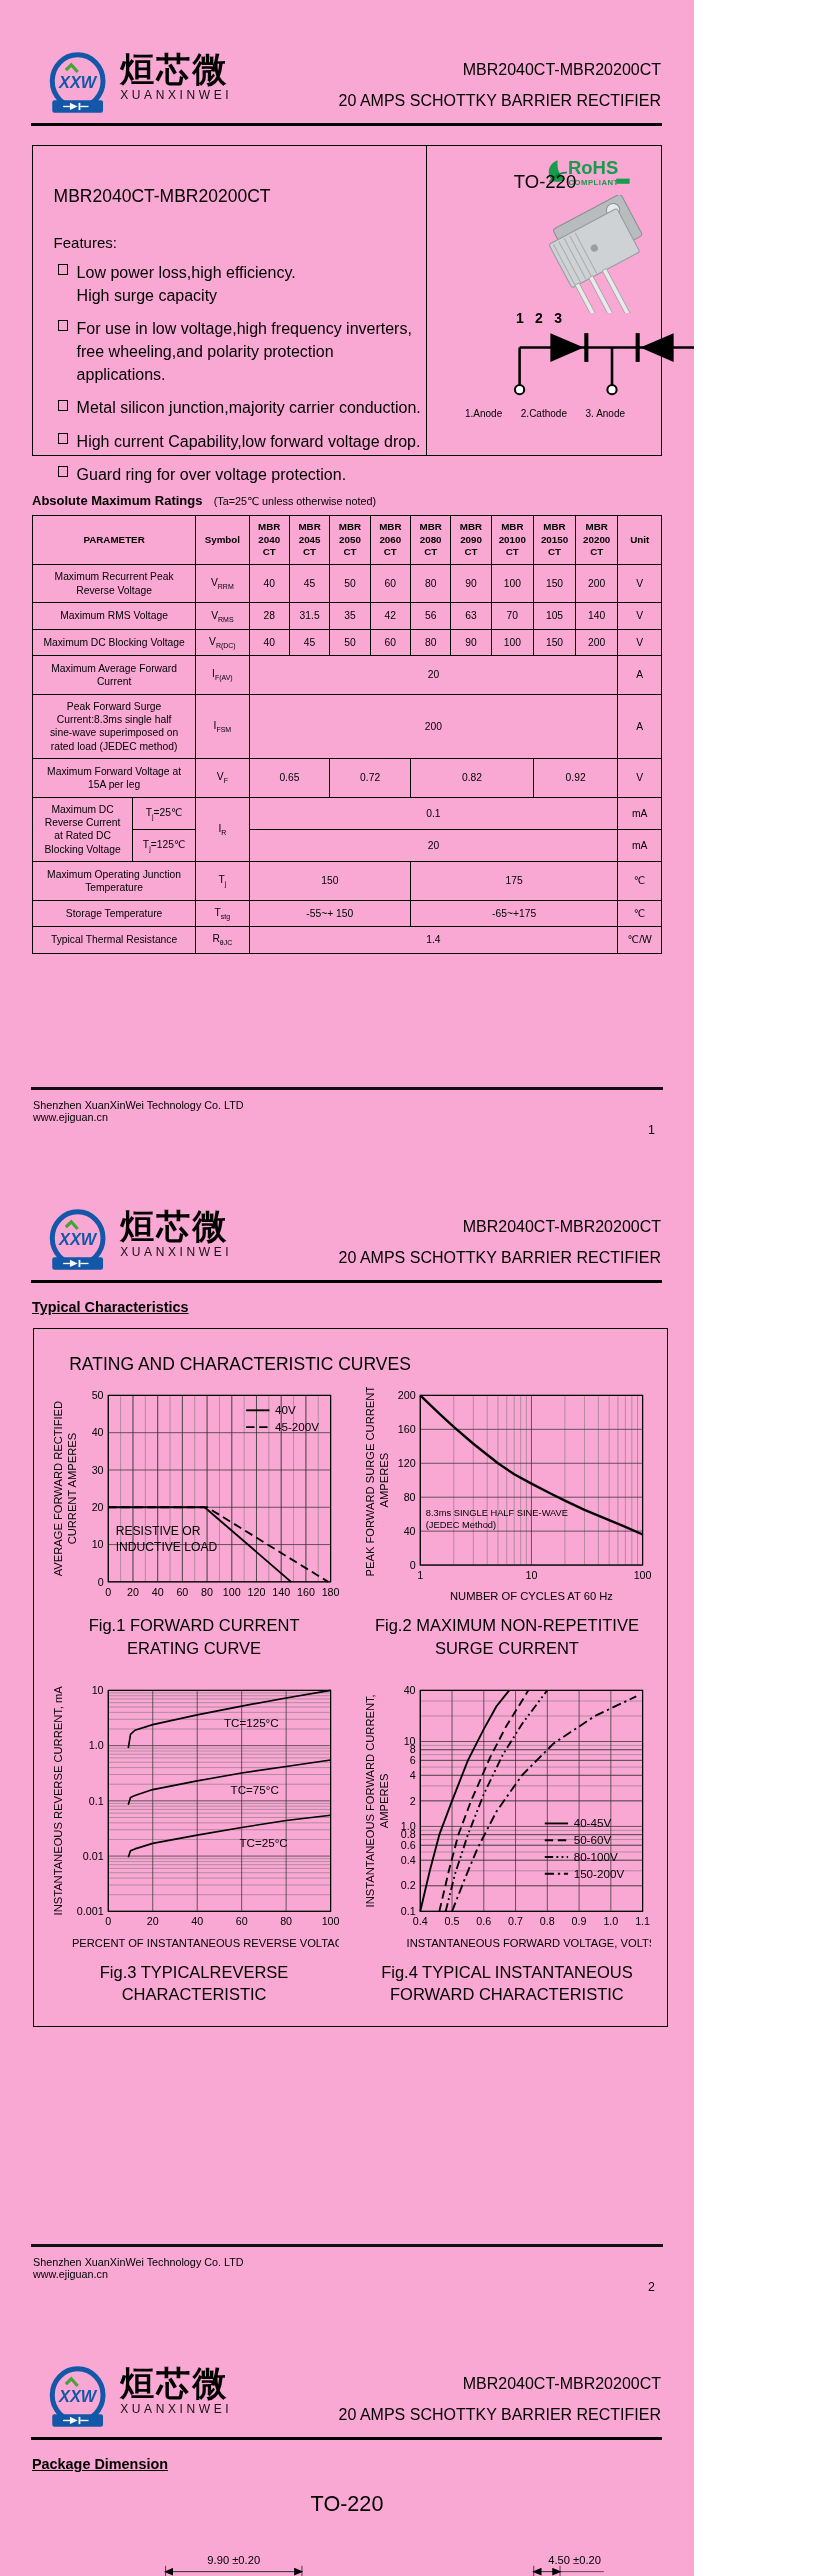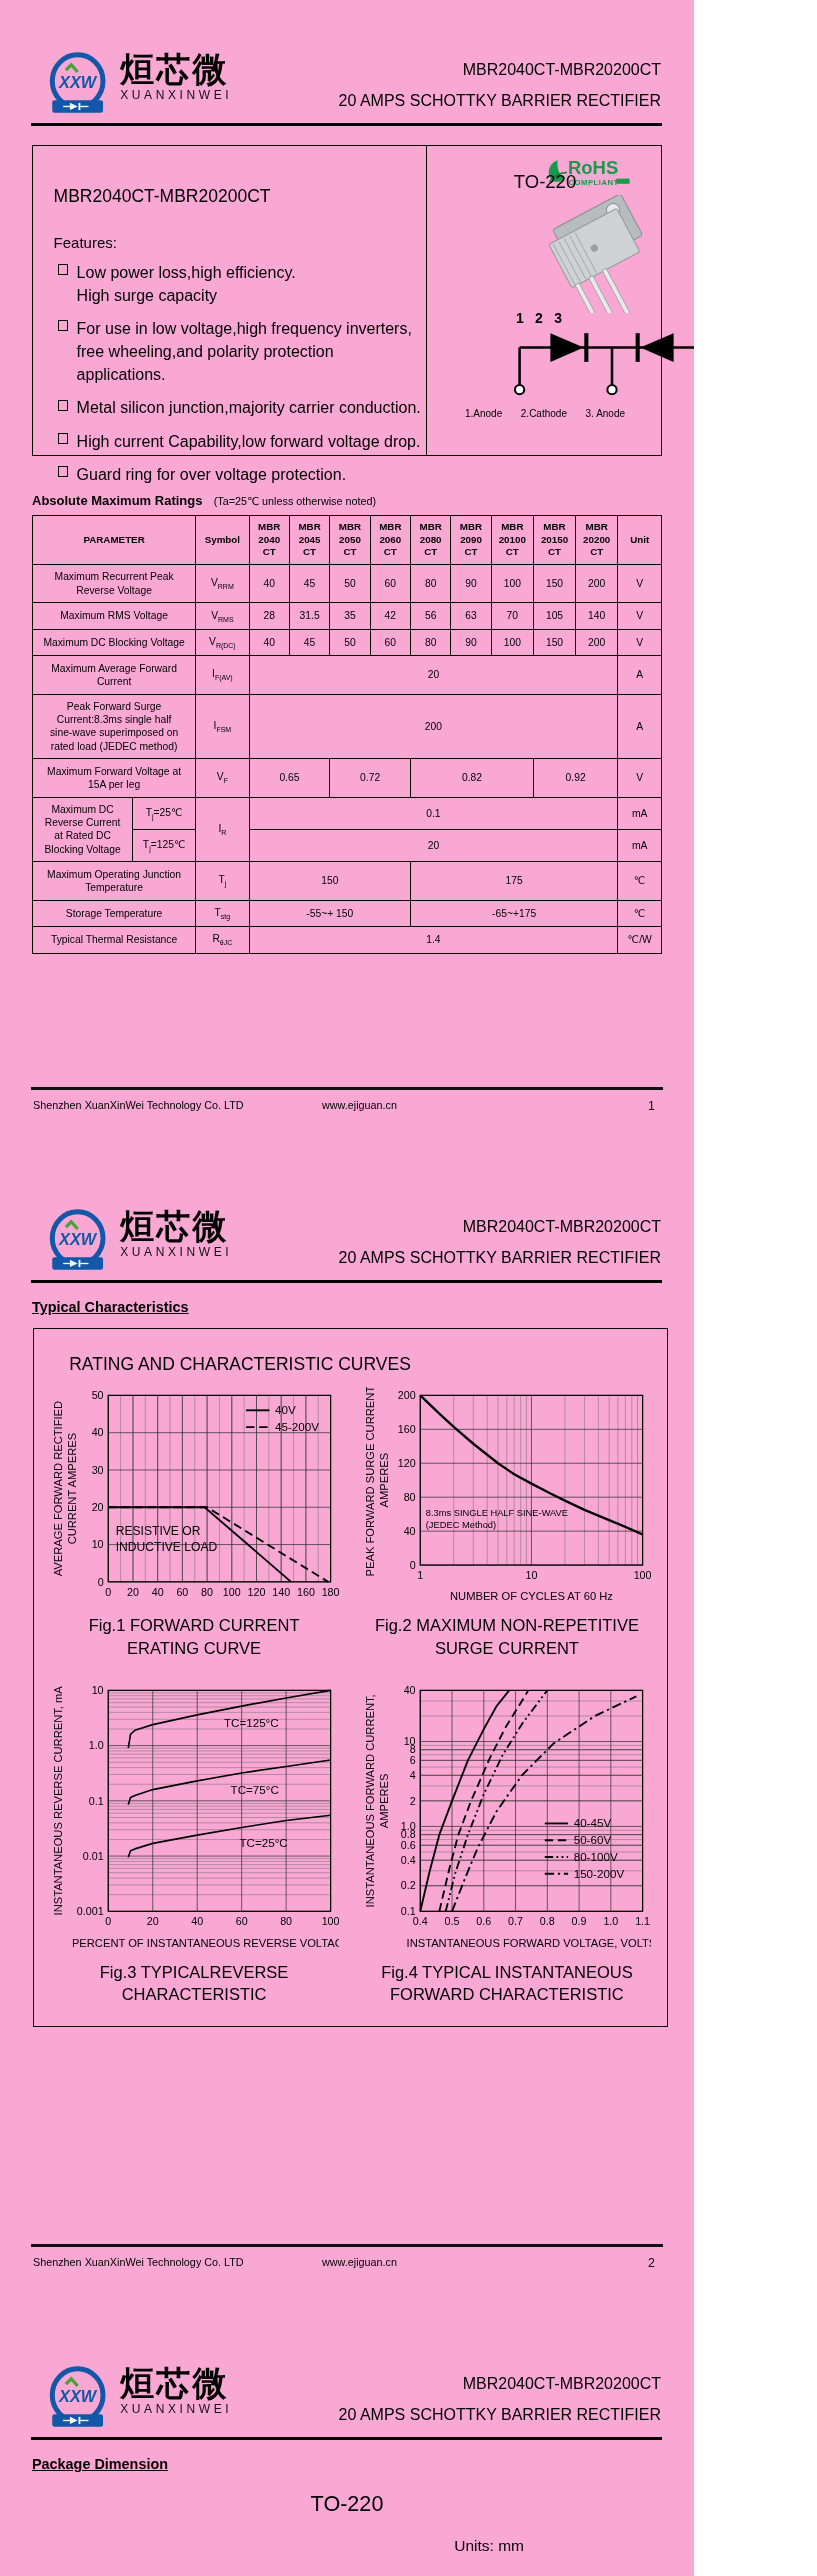--- a/index.html
+++ b/index.html
@@ -12,21 +12,21 @@
   .brand{margin-left:7.2px;}
   .brand-zh{font-size:34px;font-weight:bold;letter-spacing:2.1px;line-height:1.0;font-family:"DejaVu Sans",sans-serif;}
   .brand-en{font-size:12px;letter-spacing:3.6px;color:#111;margin-top:2.1px;}
   .hdr-titles{position:absolute;right:33px;top:61px;text-align:right;}
   .hdr-t1{font-size:16px;margin-bottom:13.4px;}
   .hdr-t2{font-size:16px;}
   .hdr-rule{position:absolute;left:31px;right:32px;top:123px;height:3.1px;background:#000;}
   
   .ftr{position:absolute;left:0;right:0;top:1087px;}
   .ftr-rule{margin:0 31px;height:2.6px;background:#111;}
-  .ftr-row{display:flex;margin:9.3px 33px 0 33px;font-size:10.8px;}
+  .ftr-row{display:flex;margin:9.3px 33px 0 33px;font-size:10.8px;flex-direction:column;}
   .ftr-co{width:289px;}
   .ftr-web{width:268px;}
   .ftr-pg{margin-left:auto;font-size:12.4px;padding-right:6.2px;}
   
   .p1-box{position:relative;margin:16.5px 32px 0 32px;height:309px;border:1.5px solid #000;}
   .p1-left{position:absolute;left:0;top:0;bottom:0;width:394px;border-right:1.5px solid #000;padding:0 0 0 20.6px;box-sizing:border-box;}
   .p1-part{font-size:17.5px;margin-top:40px;}
   .p1-feat-title{font-size:15px;margin-top:27px;}
   ul.features{list-style:none;margin:5.2px 0 0 0;padding:0;}
   ul.features li{position:relative;padding-left:23px;font-size:16px;line-height:1.45;margin-top:10px;white-space:pre-line;}
@@ -656,21 +656,20 @@
     </div>
     <div class="hdr-titles">
       <div class="hdr-t1">MBR2040CT-MBR20200CT</div>
       <div class="hdr-t2">20 AMPS SCHOTTKY BARRIER RECTIFIER</div>
     </div>
     <div class="hdr-rule"></div>
   </div>
 
   <div class="sec-title">Package Dimension</div>
   <div class="pkg-title">TO-220</div>
-  <div class="units">Units: mm</div>
 
   <svg class="dim-svg" width="711" viewBox="0 0 1460 1560" font-size="23" fill="#000">
     <defs>
       <marker id="ah" markerWidth="12" markerHeight="10" refX="10" refY="5" orient="auto">
         <polygon points="0,0 12,5 0,10" fill="#000"></polygon>
       </marker>
       <marker id="ahr" markerWidth="12" markerHeight="10" refX="2" refY="5" orient="auto">
         <polygon points="12,0 0,5 12,10" fill="#000"></polygon>
       </marker>
     </defs>

